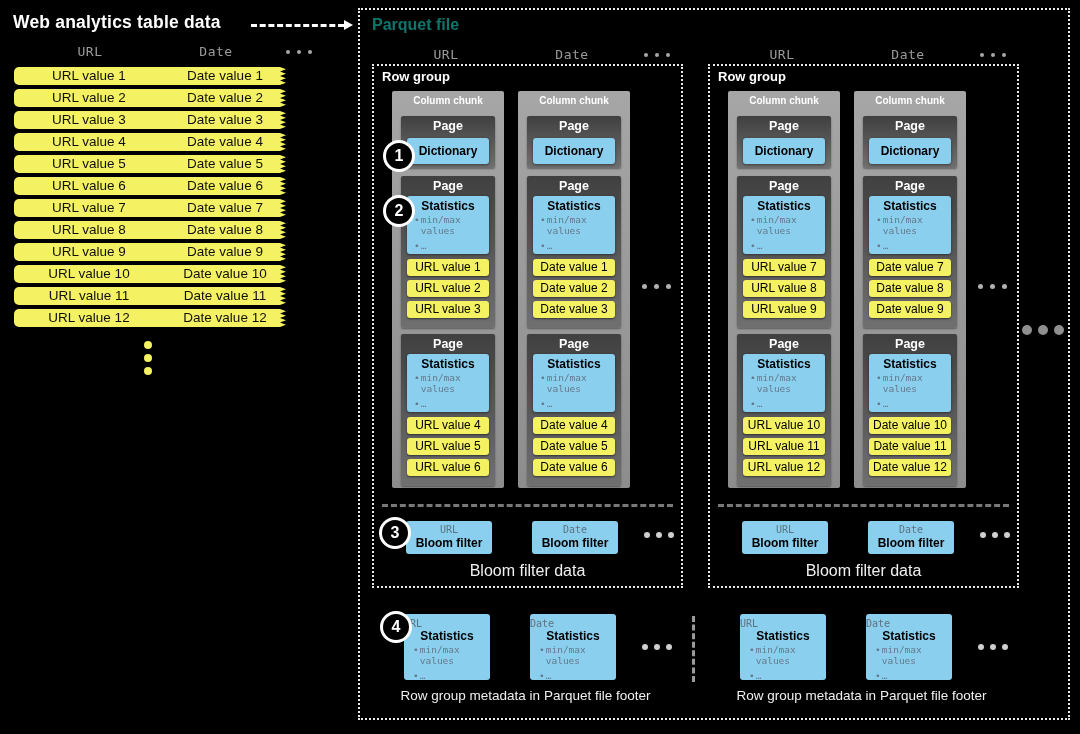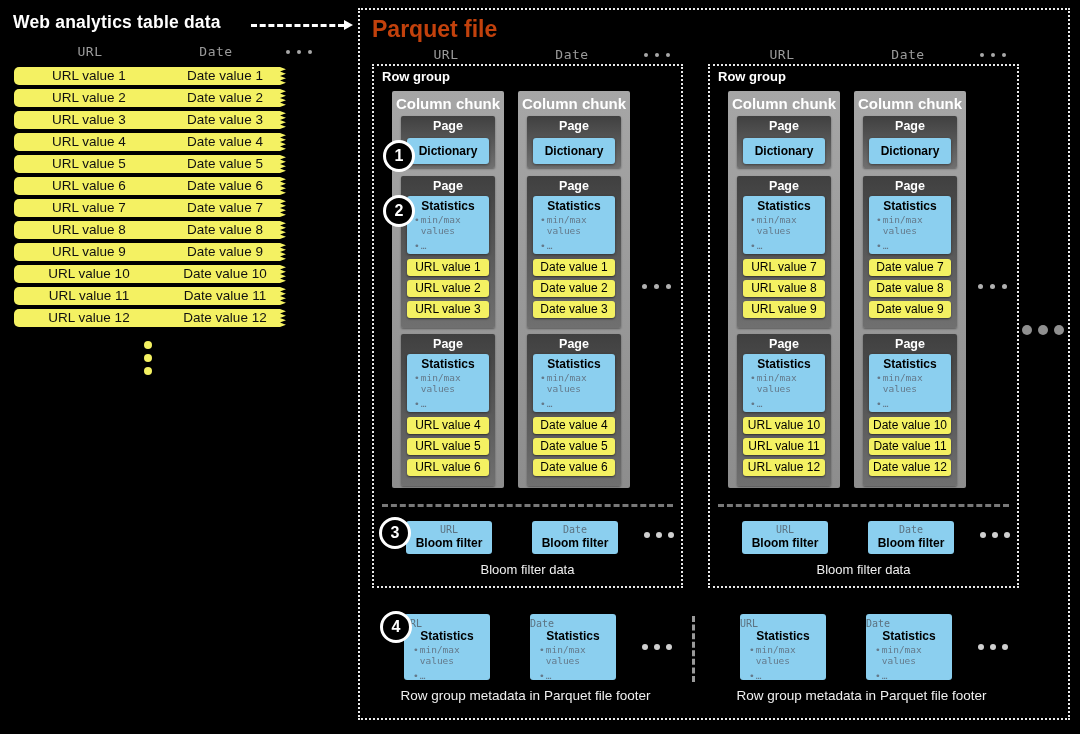--- a/index.html
+++ b/index.html
@@ -30,29 +30,29 @@
   .dots{position:absolute;display:flex;align-items:center;}
   .dots i{border-radius:50%;display:block;}
   .dots-sm i{width:4px;height:4px;background:#a8a8a8;margin-right:7px;}
   .dots-md i{width:5px;height:5px;background:#b0b0b0;margin-right:7px;}
   .dots-lg i{width:6px;height:6px;background:#cfcfcf;margin-right:6px;}
   .dots-xl i{width:10px;height:10px;background:#8f8f8f;margin-right:6px;}
   .dots i:last-child{margin-right:0;}
 
   
   .parquet{position:absolute;left:358px;top:8px;width:708px;height:708px;border:2px dotted #eaeaea;}
-  .pq-title{position:absolute;left:12px;top:6px;font-size:23px;font-weight:bold;color:#c2410c;}
+  .pq-title{position:absolute;left:12px;top:6px;font-size:16px;font-weight:bold;color:#0f766e;}
 
   .rg-col{position:absolute;top:30px;width:307px;height:676px;}
   .rgbox{position:absolute;left:0;top:24px;width:307px;height:520px;border:2px dotted #e8e8e8;}
   .rg-label{position:absolute;left:8px;top:3px;font-size:13px;font-weight:bold;color:#fff;}
 
   .chunk{position:absolute;top:25px;width:112px;height:397px;border-radius:2px;
          background:linear-gradient(180deg,#a6a6a6,#8d8d8d);}
-  .chunk-label{position:absolute;top:4px;width:100%;text-align:center;font-size:15px;font-weight:bold;color:#fff;}
+  .chunk-label{position:absolute;top:4px;width:100%;text-align:center;font-size:10px;font-weight:bold;color:#fff;}
 
   .page{position:absolute;left:9px;width:94px;border-radius:2px;
         background:linear-gradient(180deg,#404040,#707070);box-shadow:0 1px 2px rgba(0,0,0,.4);}
   .page-label{position:absolute;top:3px;width:100%;text-align:center;font-size:12.5px;font-weight:bold;color:#fff;}
 
   .bluebox{position:absolute;background:#8bcfef;border-radius:3px;box-shadow:0 1px 3px rgba(0,0,0,.45);}
   .dict{left:6px;top:22px;width:82px;height:26px;line-height:26px;text-align:center;
         font-size:12px;font-weight:bold;color:#000;}
   .statbox{left:6px;top:20px;width:82px;height:58px;}
   .stat-title{text-align:center;margin-top:3px;font-size:12px;font-weight:bold;color:#000;}
@@ -62,21 +62,21 @@
   .bul{margin-right:1px;}
 
   .val{position:absolute;left:6px;width:82px;height:17px;background:#f4f162;border-radius:3px;
        text-align:center;line-height:17px;font-size:12px;color:#000;box-shadow:0 1px 2px rgba(0,0,0,.5);white-space:nowrap;}
 
   .sep-dash{position:absolute;left:8px;right:8px;top:438px;border-top:3px dashed #787878;}
 
   .bloom{width:86px;height:33px;top:455px;text-align:center;}
   .bcol{font-family:"DejaVu Sans Mono",monospace;font-size:10px;line-height:11px;color:#5c7280;margin-top:3px;}
   .blabel{font-size:12px;font-weight:bold;color:#000;margin-top:1px;}
-  .bloom-caption{position:absolute;top:496px;width:100%;text-align:center;font-size:13px;color:#f0f0f0;}
+  .bloom-caption{position:absolute;top:496px;width:100%;text-align:center;font-size:16px;color:#f0f0f0;}
 
   .fstat{width:86px;height:66px;top:574px;}
   .fstat .bcol{margin-top:4px;}
   .fstat .stat-title{margin-top:0;}
   .fstat .stat-item{padding-left:9px;}
   .footer-caption{position:absolute;top:648px;width:100%;text-align:center;font-size:13.5px;color:#f0f0f0;white-space:nowrap;}
 
   .vsep{position:absolute;left:332px;top:606px;height:66px;border-left:3px dashed #9a9a9a;}
 
   .marker{position:absolute;width:26px;height:26px;border:3px solid #fff;border-radius:50%;background:#000;

